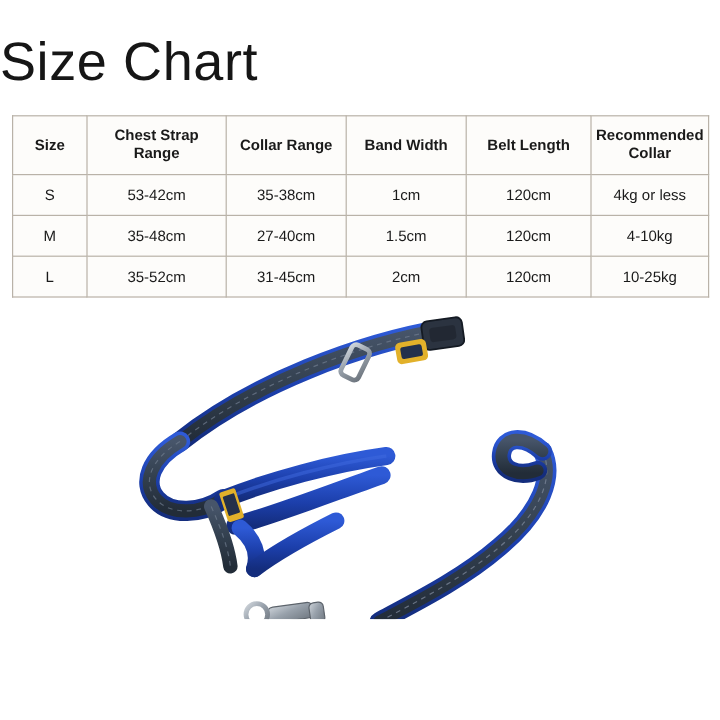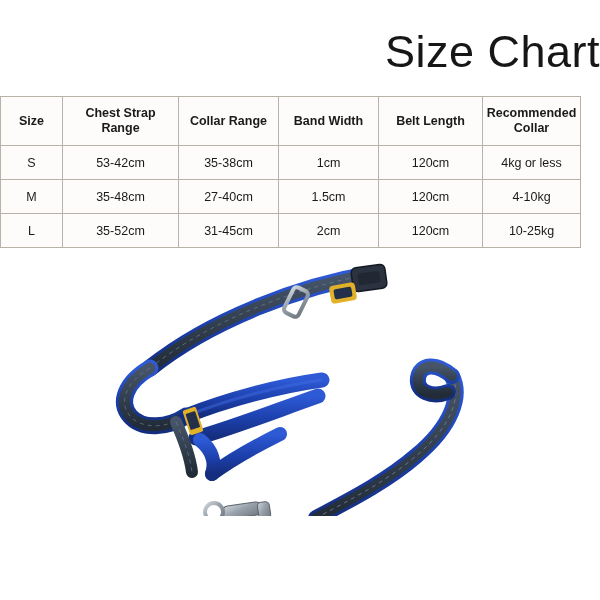--- a/index.html
+++ b/index.html
@@ -13,31 +13,31 @@
     font-family: "Liberation Sans", sans-serif;
     overflow: hidden;
   }
   .page {
     position: relative;
     width: 600px;
     height: 600px;
     background: #ffffff;
   }
   .title {
-    text-align: right;
+    text-align: left;
     font-size: 45px;
     font-weight: 400;
     color: #161616;
     letter-spacing: 0.5px;
     margin: 0;
     padding: 26px 0 18px 0;
     font-family: "Liberation Sans", sans-serif;
   }
   .table-wrap {
-    margin: 0 0;
+    margin: 0 10px;
   }
   table.size-chart {
     width: 580px;
     border-collapse: collapse;
     table-layout: fixed;
     background: #fdfcfa;
   }
   table.size-chart th,
   table.size-chart td {
     border: 1px solid #b9b2a8;

